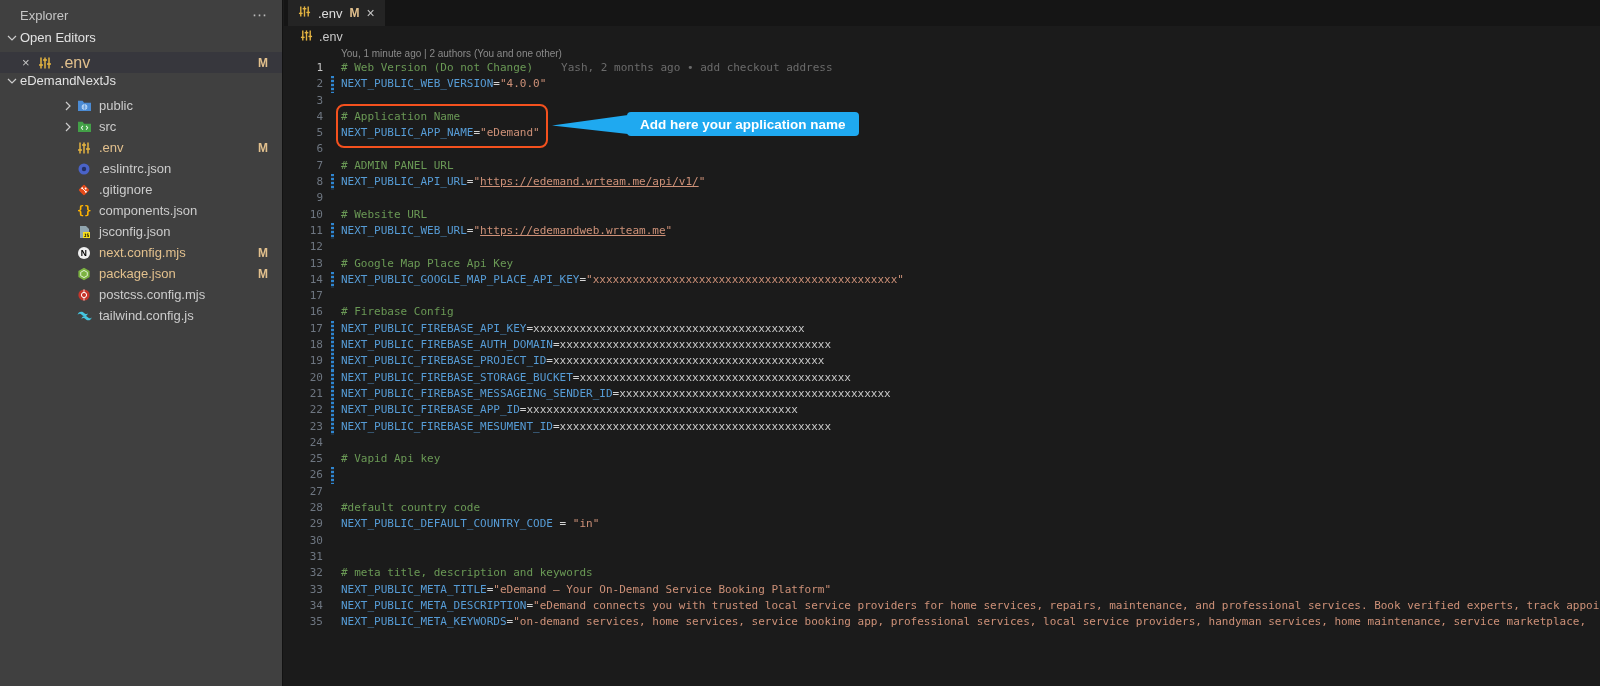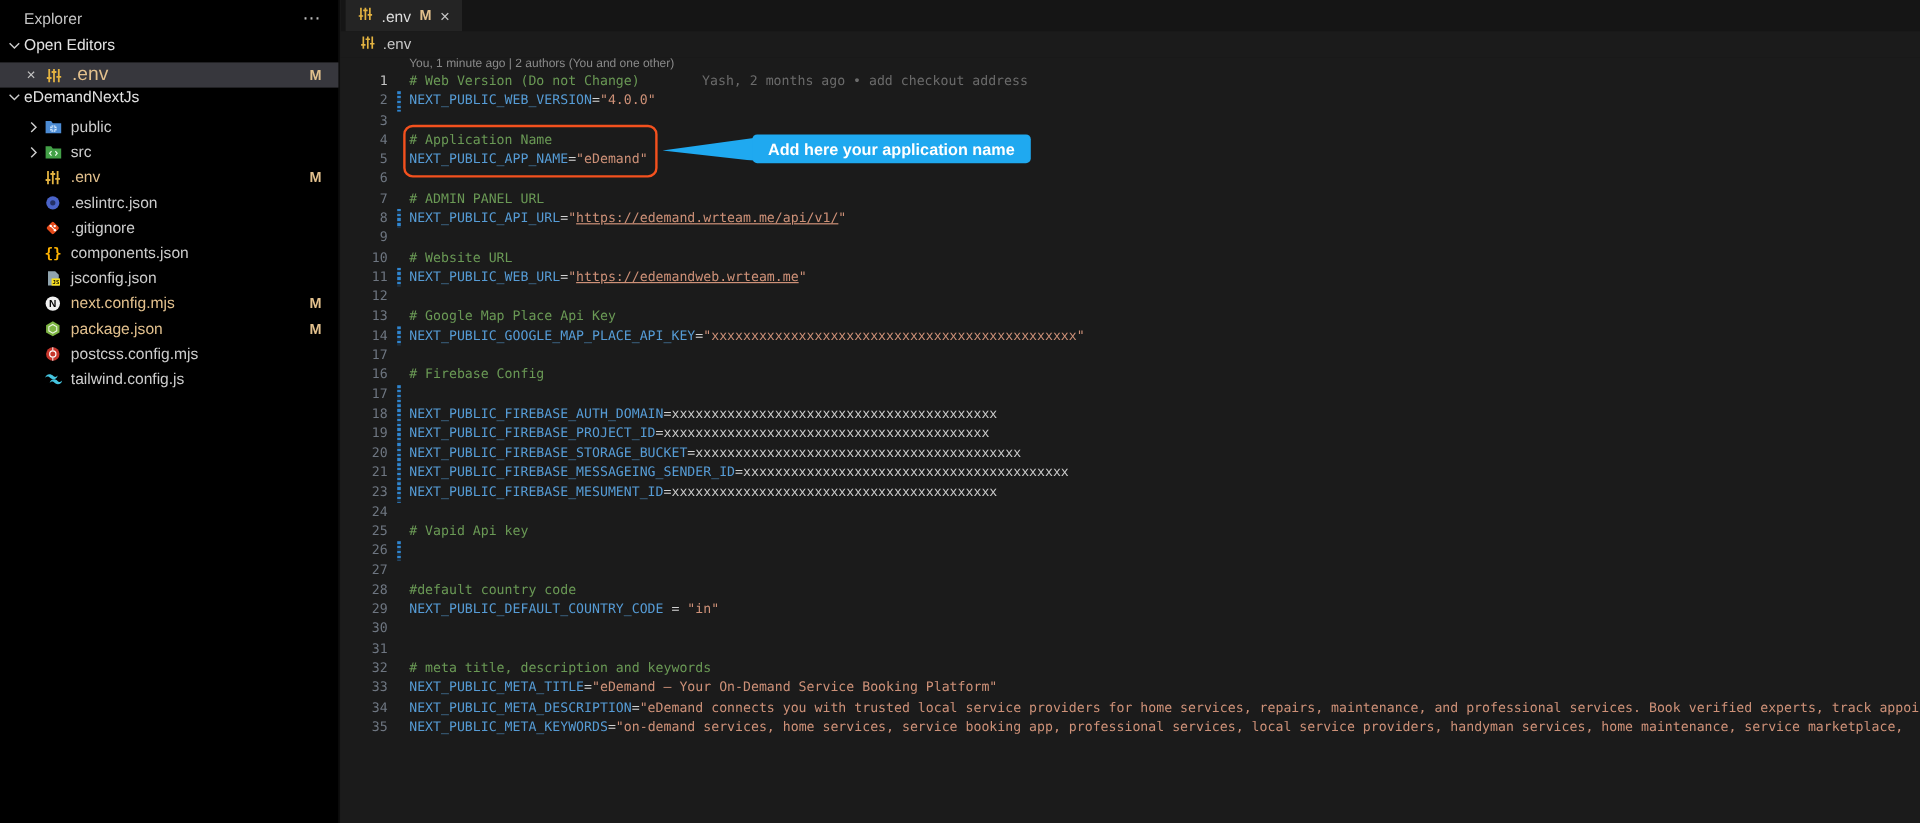--- a/index.html
+++ b/index.html
@@ -2,30 +2,30 @@
 <html><head>
 <meta charset="utf-8">
 <style>
   * { box-sizing: border-box; margin: 0; padding: 0; }
   html,body { width:1600px; height:686px; overflow:hidden; background:#1b1b1b;
     font-family:"Liberation Sans", sans-serif; color:#cccccc; }
   .stage { position:relative; width:1600px; height:686px; }
 
   
   .sidebar { position:absolute; left:0; top:0; width:283px; height:686px;
-    background:#000000; border-right:1px solid #121212; }
+    background:#404040; border-right:1px solid #121212; }
   .sb-header { height:30px; display:flex; align-items:center; justify-content:space-between;
     padding:0 14px 0 20px; font-size:13px; color:#c5c5c5; }
   .sb-more { color:#bbb; font-size:15px; letter-spacing:1px; cursor:pointer; }
   .sect { height:22px; display:flex; align-items:flex-start; font-size:13px; font-weight:normal;
     color:#e2e2e2; cursor:pointer; padding-left:4px; }
   .chev { width:16px; height:16px; flex:none; }
   .oe-row { height:21px; display:flex; align-items:center; background:#37373d; padding-left:22px; cursor:pointer; }
   .oe-close { width:16px; color:#c5c5c5; font-size:13px; }
-  .fitem { height:21px; display:flex; align-items:center; padding-left:20px; font-size:13px; cursor:pointer; }
+  .fitem { height:21px; display:flex; align-items:center; padding-left:20px; font-size:13px; cursor:pointer;margin-left:40px; }
   .fitem .slot { width:17px; flex:none; display:flex; align-items:center; }
   .fitem .ficon, .oe-row .ficon { width:17px; flex:none; display:flex; align-items:center; }
   .flabel { margin-left:5px; color:#cccccc; white-space:nowrap; }
   .mod > .flabel { color:#e2c08d; }
   .badge { margin-left:auto; margin-right:14px; color:#e2c08d; font-size:12px; font-weight:bold; }
   .braces { color:#ffb300; font-weight:bold; font-size:12px; font-family:"DejaVu Sans Mono",monospace; }
   .tw-icon path { fill:#45c5e0; }
 
   
   .tabstrip { position:absolute; left:284px; top:0; right:0; height:26px; background:#151515; }
@@ -46,21 +46,21 @@
   .ln-act { color:#c6c6c6; }
   .gm { width:3px; flex:none; margin-left:8px; }
   .gm.on { background-image:repeating-linear-gradient(180deg,#2f86d1 0 2px, rgba(47,134,209,.2) 2px 4px); }
   .ct { flex:none; margin-left:7px; white-space:pre; }
   .tk-cm { color:#6a9955; }
   .tk-v  { color:#569cd6; }
   .tk-o  { color:#d4d4d4; }
   .tk-s  { color:#ce9178; }
   .tk-u  { color:#ce9178; text-decoration:underline; }
   .tk-p  { color:#cdcdcd; }
-  .tk-b  { color:#6b6b6b; margin-left:52px; }
+  .tk-b  { color:#6b6b6b; margin-left:28px; }
 
   
   .anno-box { position:absolute; left:336px; top:104px; width:212px; height:44px;
     border:2.5px solid #f4511e; border-radius:8px; pointer-events:none; }
   .anno-tail { position:absolute; left:552px; top:115px; width:76px; height:19px;
     background:#1fa9f0; clip-path:polygon(0 55%, 100% 0, 100% 100%); }
   .anno-callout { position:absolute; left:627px; top:112px; height:24px; padding:12px 13px;
     background:#1fa9f0; border-radius:4px; display:flex; align-items:center;
     color:#ffffff; font-size:13.5px; font-weight:bold; white-space:nowrap; }
 </style>
@@ -363,40 +363,46 @@
           <span class="ct"></span>
         </div>
         <div class="cl">
           <span class="ln">16</span>
           <span class="gm"></span>
           <span class="ct"><span class="tk-cm"># Firebase Config</span></span>
         </div>
         <div class="cl">
           <span class="ln">17</span>
           <span class="gm on"></span>
+          <span class="ct"><span class="tk-v">NEXT_PUBLIC_FIREBASE_API_KEY</span><span class="tk-o">=</span><span class="tk-p">xxxxxxxxxxxxxxxxxxxxxxxxxxxxxxxxxxxxxxxxx</span></span>
         </div>
         <div class="cl">
           <span class="ln">18</span>
           <span class="gm on"></span>
           <span class="ct"><span class="tk-v">NEXT_PUBLIC_FIREBASE_AUTH_DOMAIN</span><span class="tk-o">=</span><span class="tk-p">xxxxxxxxxxxxxxxxxxxxxxxxxxxxxxxxxxxxxxxxx</span></span>
         </div>
         <div class="cl">
           <span class="ln">19</span>
           <span class="gm on"></span>
           <span class="ct"><span class="tk-v">NEXT_PUBLIC_FIREBASE_PROJECT_ID</span><span class="tk-o">=</span><span class="tk-p">xxxxxxxxxxxxxxxxxxxxxxxxxxxxxxxxxxxxxxxxx</span></span>
         </div>
         <div class="cl">
           <span class="ln">20</span>
           <span class="gm on"></span>
           <span class="ct"><span class="tk-v">NEXT_PUBLIC_FIREBASE_STORAGE_BUCKET</span><span class="tk-o">=</span><span class="tk-p">xxxxxxxxxxxxxxxxxxxxxxxxxxxxxxxxxxxxxxxxx</span></span>
         </div>
         <div class="cl">
           <span class="ln">21</span>
           <span class="gm on"></span>
           <span class="ct"><span class="tk-v">NEXT_PUBLIC_FIREBASE_MESSAGEING_SENDER_ID</span><span class="tk-o">=</span><span class="tk-p">xxxxxxxxxxxxxxxxxxxxxxxxxxxxxxxxxxxxxxxxx</span></span>
+        </div>
+        <div class="cl">
+          <span class="ln">22</span>
+          <span class="gm on"></span>
+          <span class="ct"><span class="tk-v">NEXT_PUBLIC_FIREBASE_APP_ID</span><span class="tk-o">=</span><span class="tk-p">xxxxxxxxxxxxxxxxxxxxxxxxxxxxxxxxxxxxxxxxx</span></span>
         </div>
         <div class="cl">
           <span class="ln">23</span>
           <span class="gm on"></span>
           <span class="ct"><span class="tk-v">NEXT_PUBLIC_FIREBASE_MESUMENT_ID</span><span class="tk-o">=</span><span class="tk-p">xxxxxxxxxxxxxxxxxxxxxxxxxxxxxxxxxxxxxxxxx</span></span>
         </div>
         <div class="cl">
           <span class="ln">24</span>
           <span class="gm"></span>
           <span class="ct"></span>

